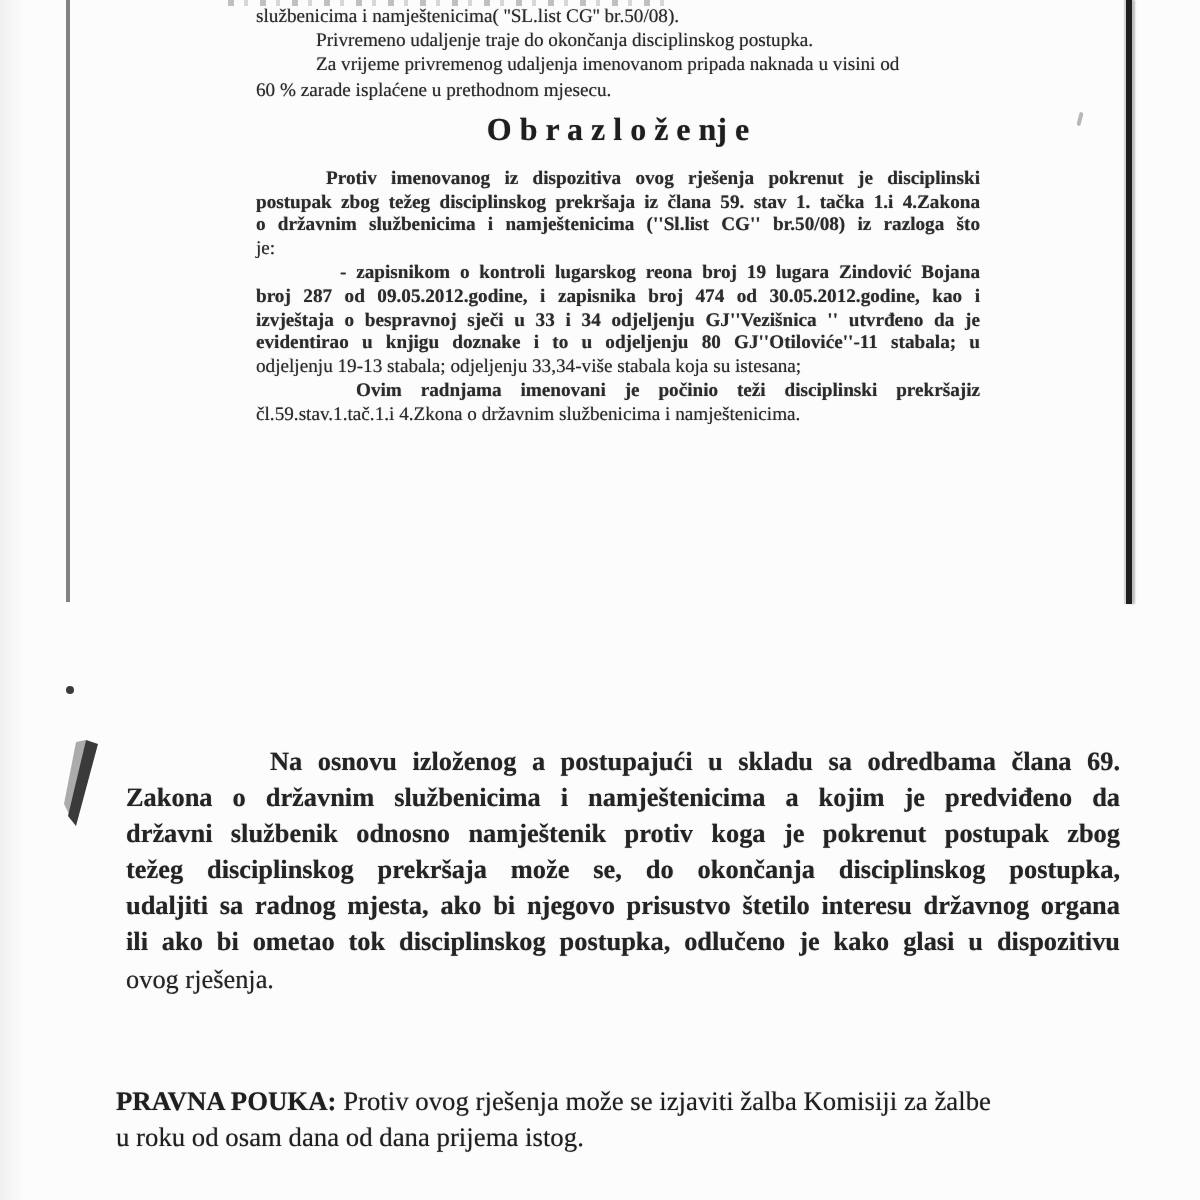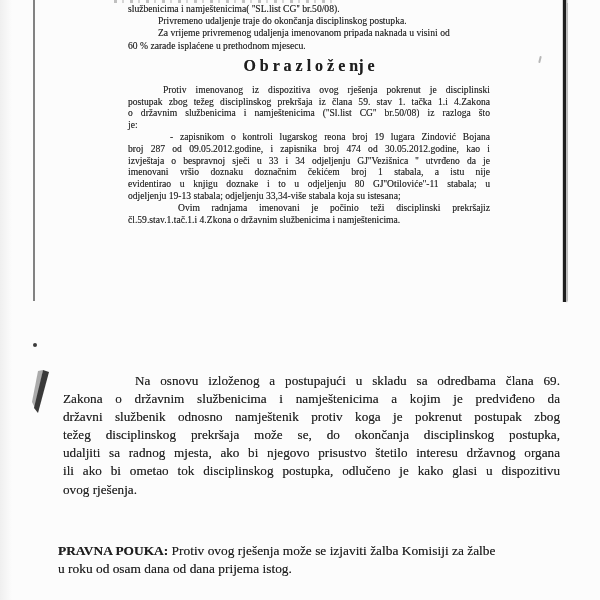--- a/index.html
+++ b/index.html
@@ -54,21 +54,21 @@
   .body-lines .line{line-height:11.8px;}
   .heading{
     text-align:center;font-weight:bold;font-size:16px;color:#1e1e1e;
     margin:8px 0 12px 0;line-height:12px;
   }
   .ind30{text-indent:30px;}
   .ind35{text-indent:35px;}
   .ind42{text-indent:42px;}
   .ind50{text-indent:50px;}
   .ind72{text-indent:72px;}
-  .j{text-align:justify;text-align-last:justify;text-justify:inter-word;}
+  .j{text-align:justify;text-align-last:justify;text-justify:inter-word;font-weight:bold;}
 
   .bottom-block{
     position:absolute;left:63px;top:372px;width:497px;
     font-size:13.2px;line-height:18.1px;color:#242424;
   }
   .pouka-block{
     position:absolute;left:58px;top:542px;width:497px;
     font-size:13.4px;line-height:17.6px;color:#1f1f1f;
   }
   .b{font-weight:bold;}
@@ -98,21 +98,20 @@
       <div class="line j ind35">Protiv imenovanog iz dispozitiva ovog rješenja pokrenut je disciplinski</div>
       <div class="line j">postupak zbog težeg disciplinskog prekršaja iz člana 59. stav 1. tačka 1.i 4.Zakona</div>
       <div class="line j">o državnim službenicima i namještenicima (''Sl.list CG'' br.50/08) iz razloga što</div>
       <div class="line">je:</div>
     </div>
 
     <div class="body-lines">
       <div class="line j ind42">- zapisnikom o kontroli lugarskog reona broj 19 lugara Zindović Bojana</div>
       <div class="line j">broj 287 od 09.05.2012.godine, i zapisnika broj 474 od 30.05.2012.godine, kao i</div>
       <div class="line j">izvještaja o bespravnoj sječi u 33 i 34 odjeljenju GJ''Vezišnica '' utvrđeno da je</div>
-      <div class="line j">imenovani vršio doznaku doznačnim čekićem broj 1 stabala, a istu nije</div>
       <div class="line j">evidentirao u knjigu doznake i to u odjeljenju 80 GJ''Otiloviće''-11 stabala; u</div>
       <div class="line">odjeljenju 19-13 stabala; odjeljenju 33,34-više stabala koja su istesana;</div>
     </div>
 
     <div class="body-lines">
       <div class="line j ind50">Ovim radnjama imenovani je počinio teži disciplinski prekršajiz</div>
       <div class="line">čl.59.stav.1.tač.1.i 4.Zkona o državnim službenicima i namještenicima.</div>
     </div>
   </div>
 

